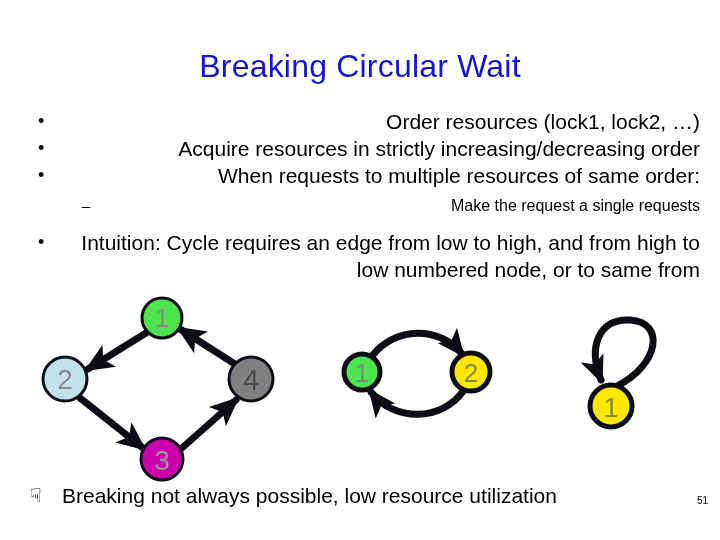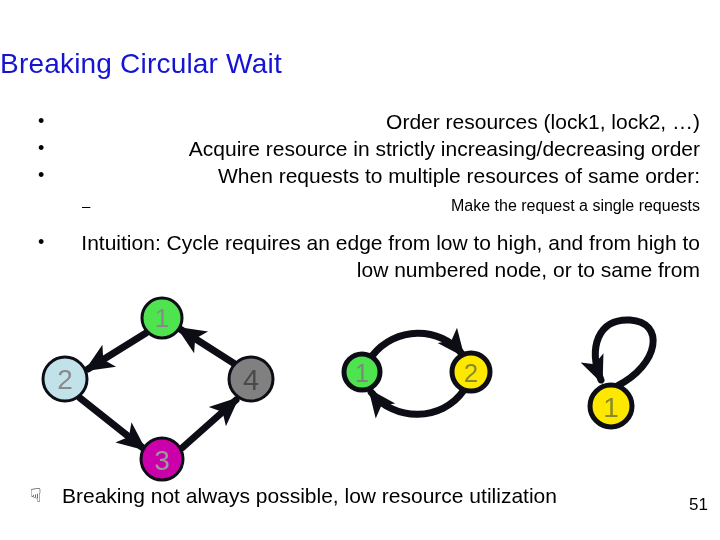--- a/index.html
+++ b/index.html
@@ -22,21 +22,22 @@
     width: 720px;
     height: 540px;
   }
 
   
   #title {
     position: absolute;
     left: 0;
     top: 48px;
     width: 720px;
-    font-size: 28px;
+    text-align: center;
+    font-size: 32px;
     font-weight: 400;
     color: #1414d2;
     letter-spacing: 0.2px;
     white-space: nowrap;
   }
 
   
   #body {
     position: absolute;
     left: 30px;
@@ -107,41 +108,41 @@
     text-align: left;
   }
   #footer .footer-text {
     flex: 1 1 auto;
   }
 
   #page-number {
     position: absolute;
     right: 12px;
     top: 495px;
-    font-size: 17px;
+    font-size: 10px;
     color: #000000;
   }
 </style>
 </head>
 <body>
 
 <div id="slide">
 
   <div id="title">Breaking Circular Wait</div>
 
   <div id="body">
 
     <div class="bullet-row lvl1">
       <span class="bullet-mark">•</span>
       <span class="bullet-text">Order resources (lock1, lock2, …)</span>
     </div>
 
     <div class="bullet-row lvl1">
       <span class="bullet-mark">•</span>
-      <span class="bullet-text">Acquire resource in strictly increasing/decreasing order</span>
+      <span class="bullet-text">Acquire resources in strictly increasing/decreasing order</span>
     </div>
 
     <div class="bullet-row lvl1">
       <span class="bullet-mark">•</span>
       <span class="bullet-text">When requests to multiple resources of same order:</span>
     </div>
 
     <div class="gap-small"></div>
 
     <div class="bullet-row lvl2">

